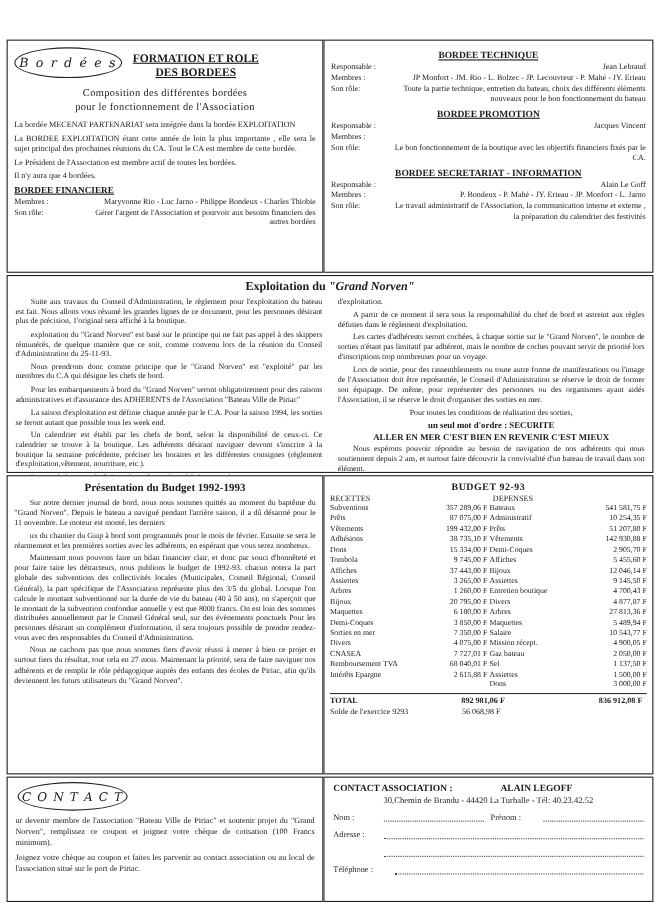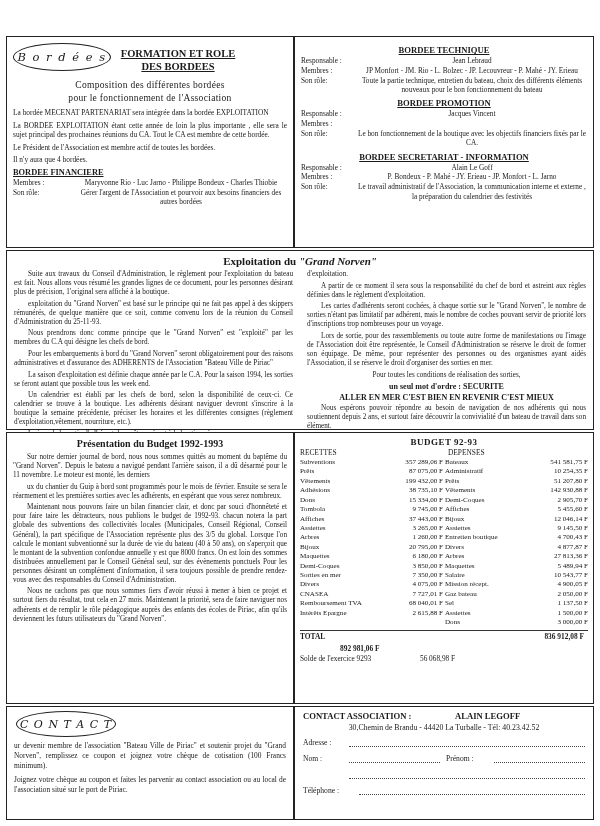--- a/index.html
+++ b/index.html
@@ -106,21 +106,21 @@
     line-height: 1.28;
     margin-bottom: 0.5px;
   }
   .kv .k {
     width: 62px;
     flex: 0 0 62px;
     font-weight: normal;
   }
   .kv .v {
     flex: 1;
-    text-align: center;
+    text-align: right;
   }
   #header-right .kv .k { width: 56px; flex: 0 0 56px; }
 
   
   #article-box {
     left: 6px;
     top: 250px;
     width: 588px;
     height: 180px;
     padding: 3px 7px 3px 7px;
@@ -214,21 +214,21 @@
 
   .btotal {
     display: flex;
     font-size: 7.4px;
     font-weight: bold;
     border-top: 1px solid #333;
     margin-top: 2px;
     padding-top: 1px;
   }
   .btotal .tl { flex: 0 0 40px; }
-  .btotal .t1 { flex: 1; padding-right: 6px; margin-top: 12px; }
+  .btotal .t1 { flex: 1; text-align: right; padding-right: 6px; }
   .btotal .t2 { flex: 1; text-align: right; padding-right: 4px; }
   .bsolde {
     display: flex;
     font-size: 7.3px;
     margin-top: 1px;
   }
   .bsolde .sl { flex: 0 0 120px; }
   .bsolde .sv { flex: 1; }
 
   
@@ -580,30 +580,30 @@
   </div>
 
   <div class="box" id="contact-right">
     <div id="contact-right-title">
       <span class="ttl">CONTACT ASSOCIATION :</span>
       <span class="nm">ALAIN LEGOFF</span>
     </div>
     <div class="addr-line">30,Chemin de Brandu - 44420 La Turballe - Tél: 40.23.42.52</div>
 
     <div class="form-row">
-      <span class="fl">Adresse :</span>
-      <span class="dots"></span>
-    </div>
-    <div class="form-row">
       <span class="fl">Nom :</span>
       <span class="dots"></span>
       <span class="fl2">Prénom :</span>
       <span class="dots2"></span>
     </div>
     <div class="form-row">
+      <span class="fl">Adresse :</span>
+      <span class="dots"></span>
+    </div>
+    <div class="form-row">
       <span class="fl"></span>
       <span class="dots"></span>
     </div>
     <div class="form-row">
       <span class="fl" style="flex:0 0 56px;">Téléphone :</span>
       <span class="dots"></span>
     </div>
   </div>
 
 </div>

